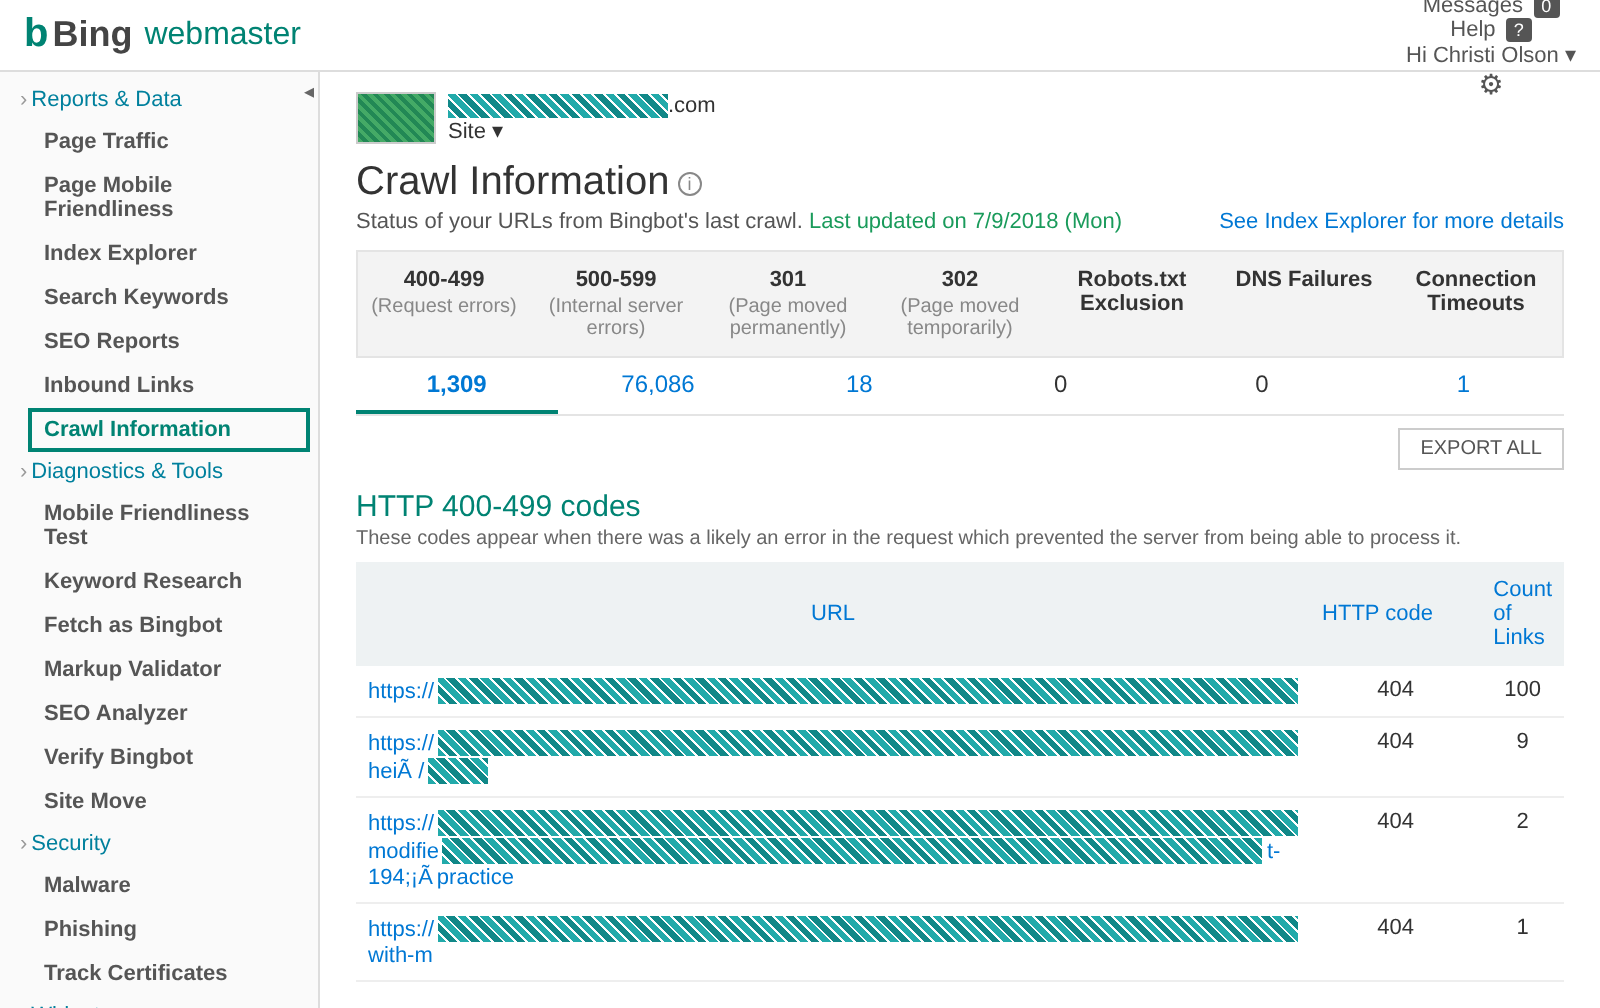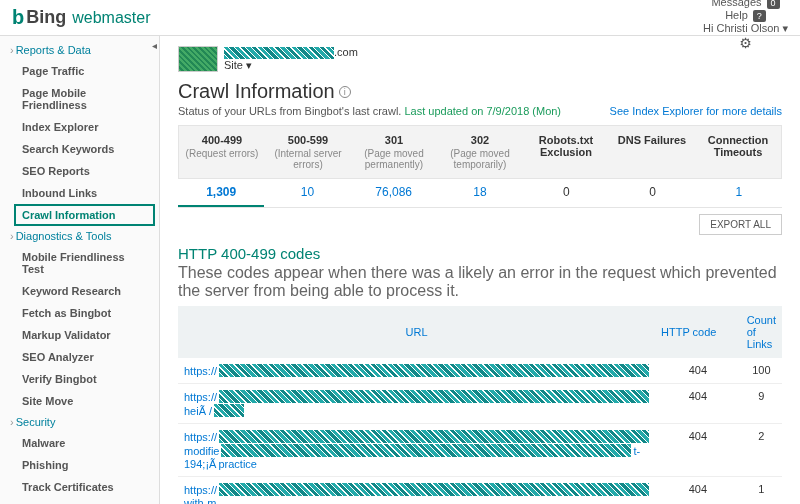--- a/index.html
+++ b/index.html
@@ -31,21 +31,21 @@
   .stat { flex: 1; text-align: center; padding: 8px 4px; font-size: 10px; color: #555; }
   .stat b { display: block; font-size: 11px; color: #333; font-weight: 600; margin-bottom: 2px; }
   .stat .sub { color: #888; }
   .tabvals { display: flex; border-bottom: 1px solid #e4e4e4; }
   .tabvals .val { flex: 1; text-align: center; padding: 6px 2px; font-size: 12px; color: #0078d4; }
   .tabvals .val.mute { color: #333; }
   .tabvals .val.active { border-bottom: 2px solid #008373; font-weight: 600; }
   .export-row { text-align: right; margin: 6px 0 10px; }
   .export-btn { border: 1px solid #ccc; background: #fff; font-size: 10px; padding: 4px 10px; color: #555; cursor: pointer; }
   h2.sect { color: #008373; font-size: 15px; font-weight: 400; margin-bottom: 2px; }
-  .sect-desc { font-size: 16px; color: #666; margin-bottom: 6px; }
+  .sect-desc { font-size: 10px; color: #666; margin-bottom: 6px; }
   table.data { width: 100%; border-collapse: collapse; font-size: 11px; }
   table.data thead th { background: #eef2f3; color: #0078d4; font-weight: 400; padding: 8px 6px; text-align: left; }
   table.data thead th:first-child { text-align: center; width: 62%; }
   table.data thead th:nth-child(2) { width: 18%; }
   table.data tbody td { padding: 6px 6px; border-bottom: 1px solid #eee; color: #333; text-align: center; vertical-align: top; }
   table.data tbody td:first-child { text-align: left; color: #0078d4; }
   .urlcell { display: flex; flex-direction: column; gap: 1px; }
   .urlline { display: flex; align-items: center; gap: 2px; }
 </style>
 </head>
@@ -128,21 +128,20 @@
         <div class="stat"><b>400-499</b><span class="sub">(Request errors)</span></div>
         <div class="stat"><b>500-599</b><span class="sub">(Internal server errors)</span></div>
         <div class="stat"><b>301</b><span class="sub">(Page moved permanently)</span></div>
         <div class="stat"><b>302</b><span class="sub">(Page moved temporarily)</span></div>
         <div class="stat"><b>Robots.txt Exclusion</b><span class="sub"></span></div>
         <div class="stat"><b>DNS Failures</b><span class="sub"></span></div>
         <div class="stat"><b>Connection Timeouts</b><span class="sub"></span></div>
       </div>
     <div class="tabvals" id="stats-vals">
         <div class="val active">1,309</div>
-        <div class="val">10</div>
         <div class="val">76,086</div>
         <div class="val">18</div>
         <div class="val mute">0</div>
         <div class="val mute">0</div>
         <div class="val">1</div>
       </div>
 
     <div class="export-row">
       <button class="export-btn">EXPORT ALL</button>
     </div>

